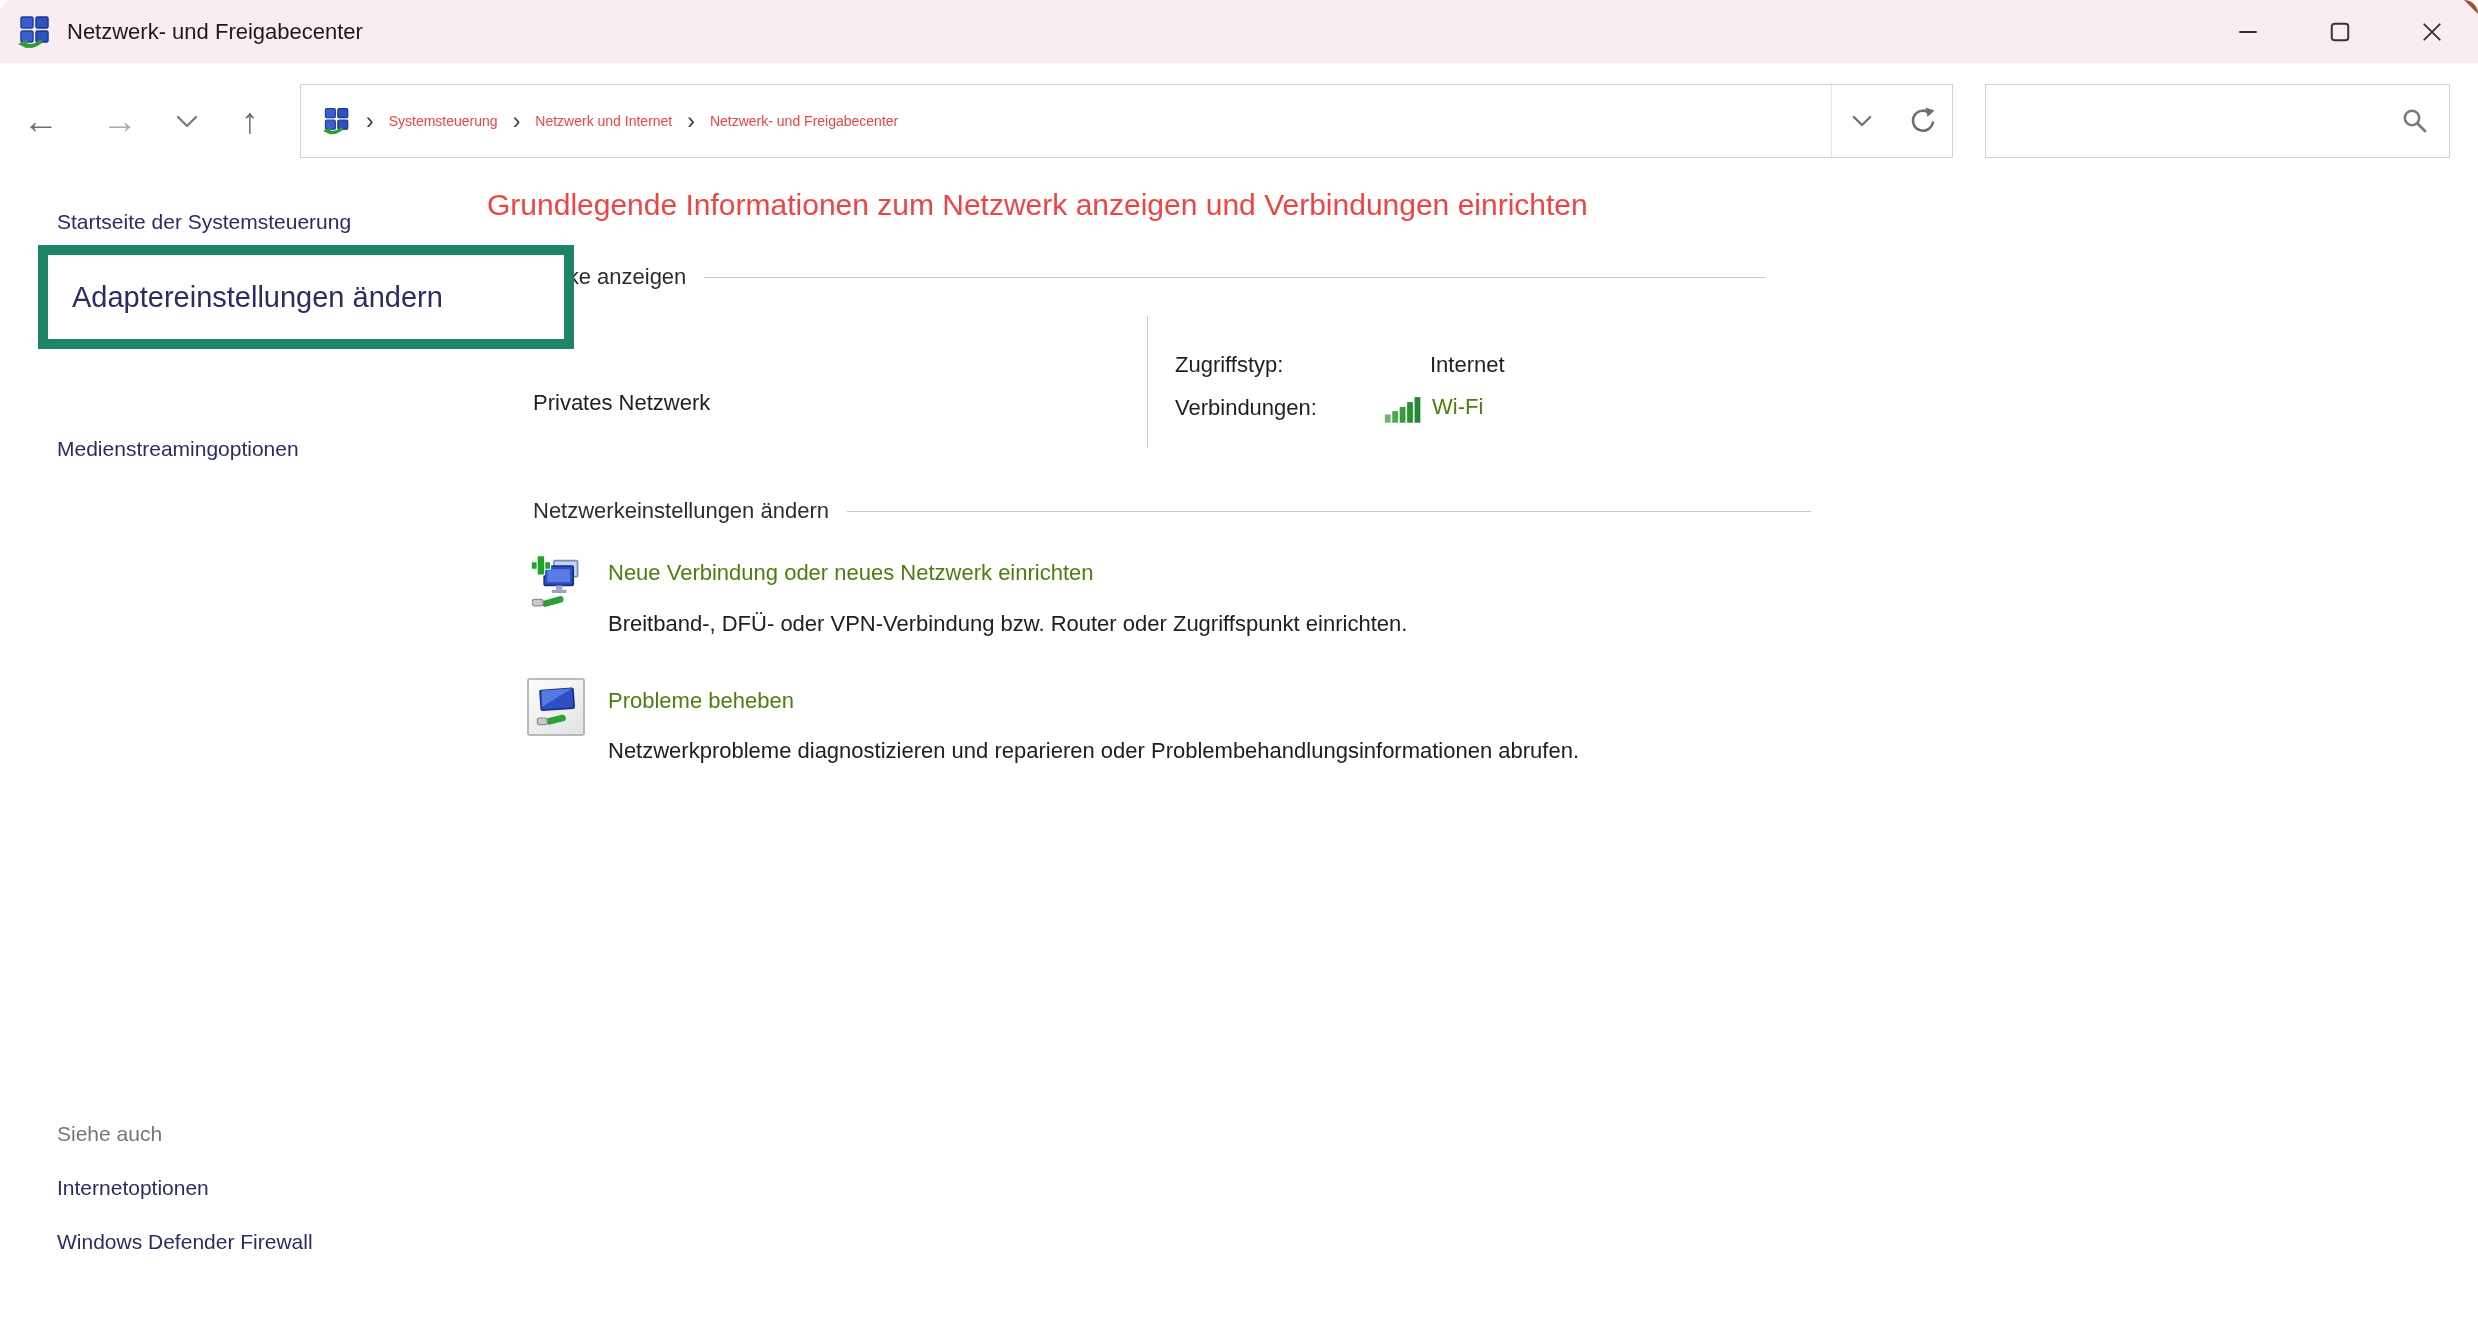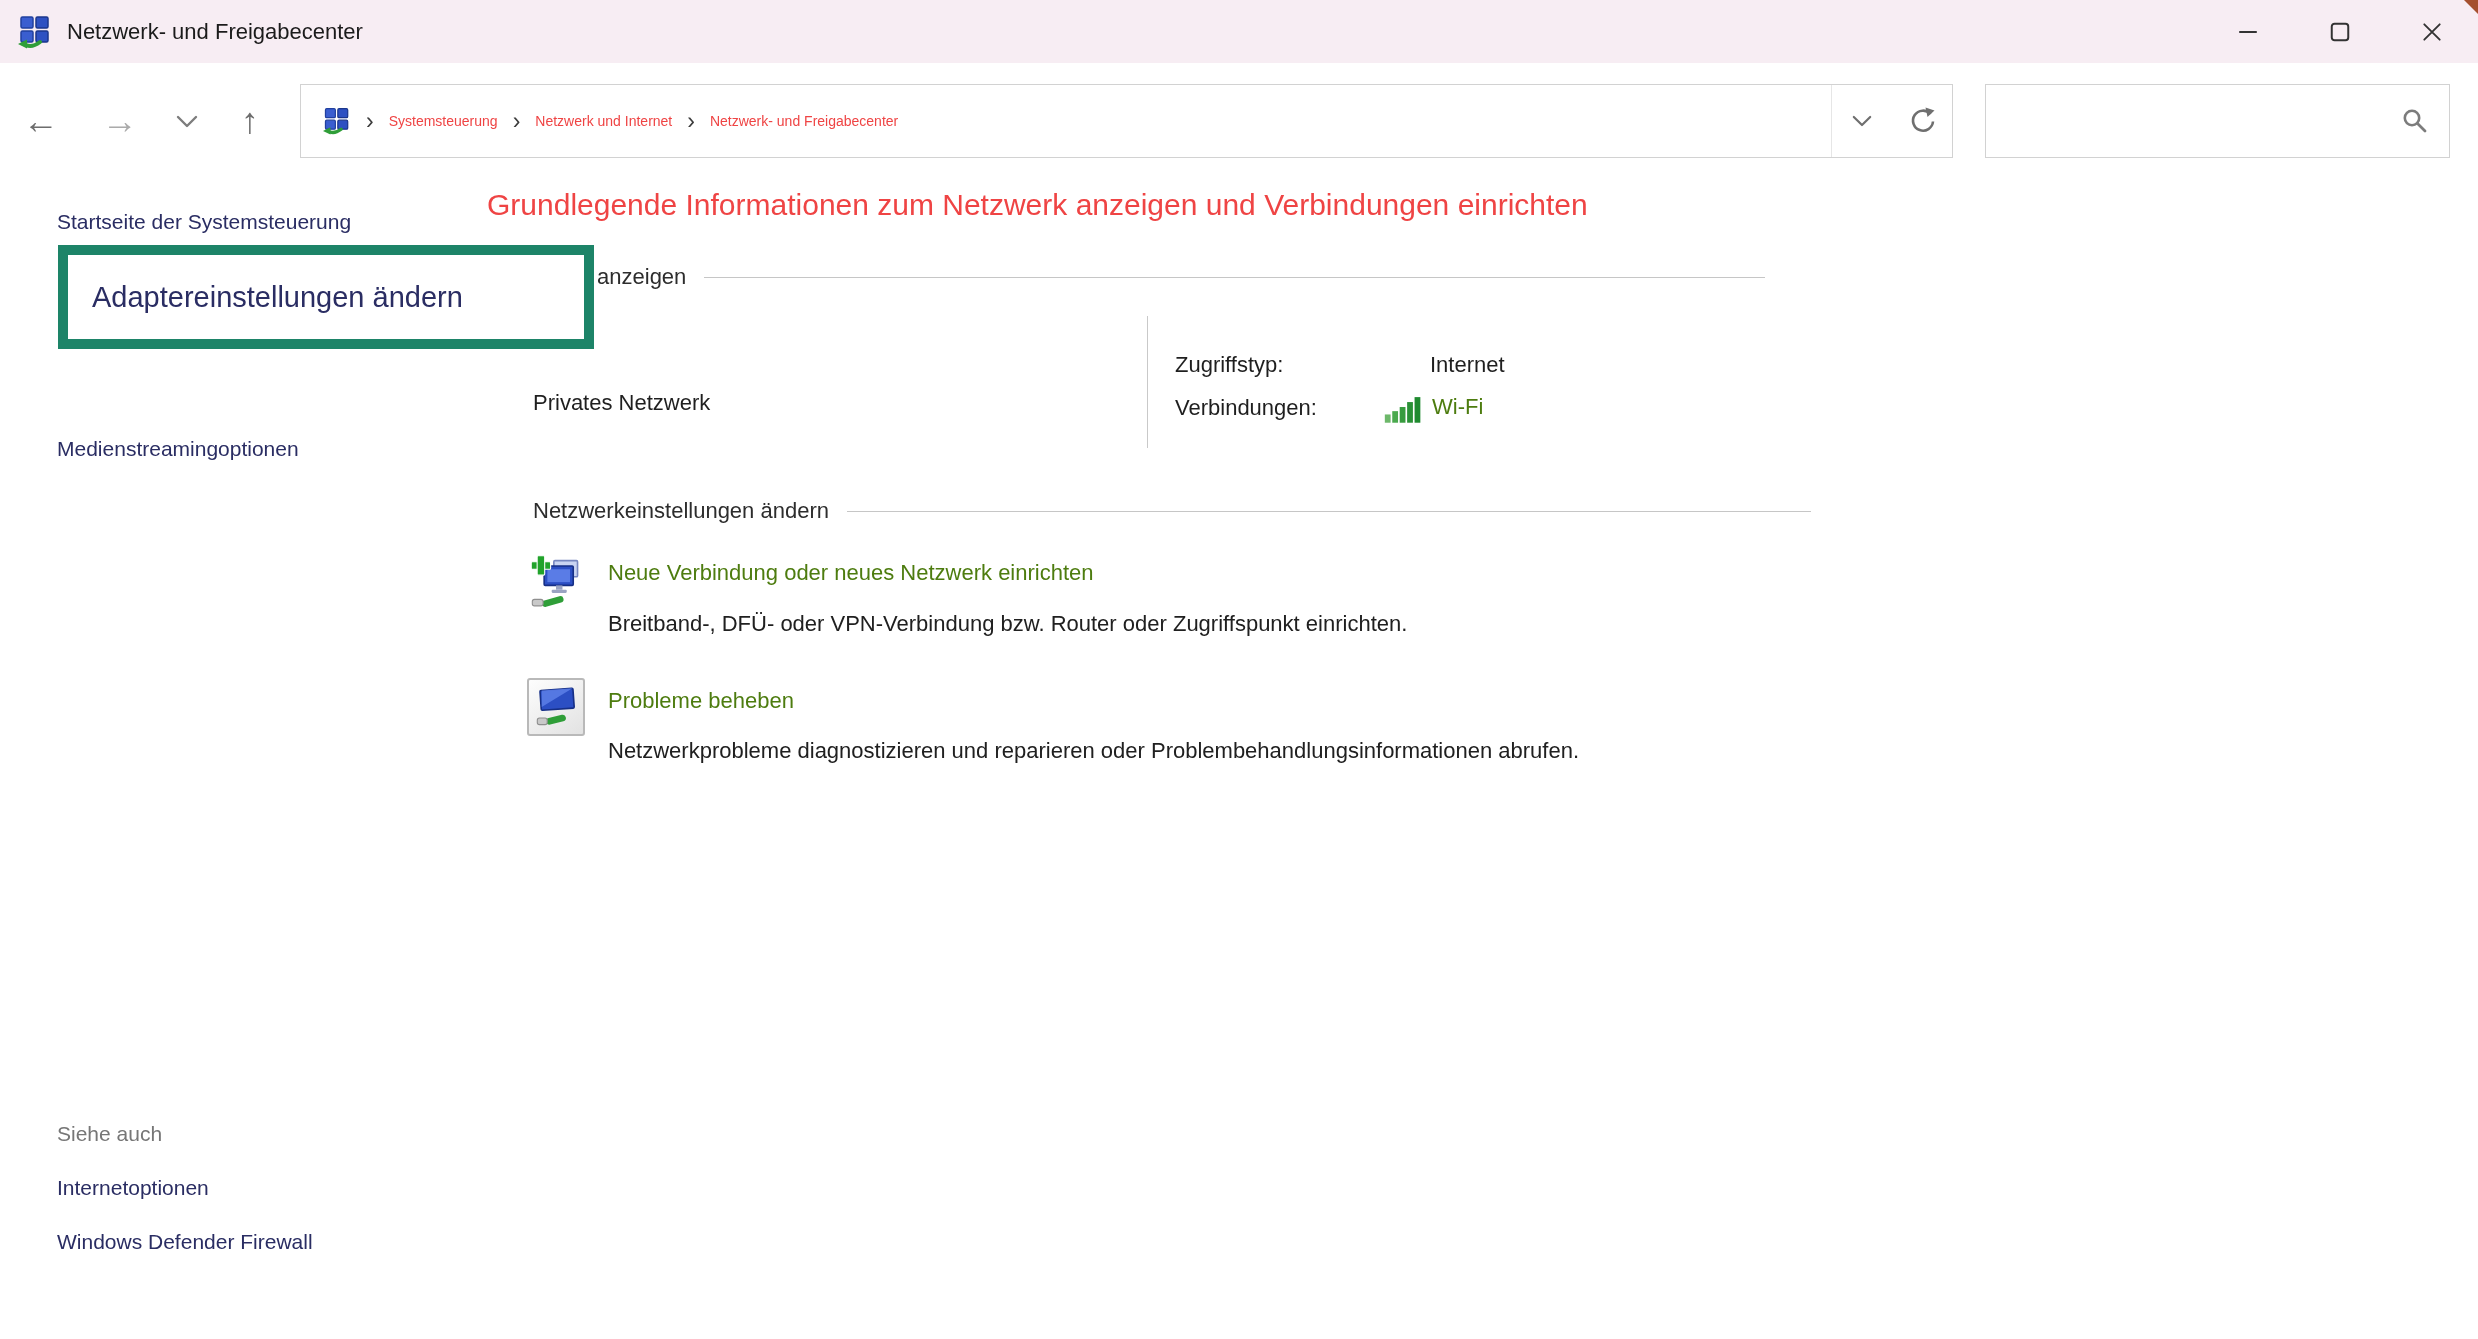--- a/index.html
+++ b/index.html
@@ -1,18 +1,18 @@
 <!DOCTYPE html>
 <html lang="de"><head>
 <meta charset="utf-8">
 <style>
   html,body{margin:0;padding:0;background:#fff;}
   #screen{
     position:relative;width:2478px;height:1339px;overflow:hidden;background:#ffffff;
-    font-family:"Liberation Sans","DejaVu Sans",sans-serif;color:#1f1f1f;
+    font-family:"Liberation Sans","DejaVu Sans",sans-serif;color:#1f1f1f;border-radius:14px;
   }
   
   .titlebar{position:absolute;left:0;top:0;width:2478px;height:63px;background:#f7edf3;display:flex;align-items:center;}
   .titlebar .app-icon{margin-left:18px;width:34px;height:34px;flex:0 0 auto;}
   .titlebar .title{margin-left:15px;font-size:22px;color:#1b1b1b;white-space:nowrap;}
   .win-controls{position:absolute;right:0;top:0;height:63px;display:flex;}
   .win-btn{width:92px;height:63px;display:flex;align-items:center;justify-content:center;cursor:default;}
   .corner-artifact{position:absolute;right:0;top:0;width:0;height:0;border-left:14px solid transparent;border-top:14px solid #a5502e;}
   
   .navbtn{position:absolute;top:84px;height:74px;display:flex;align-items:center;justify-content:center;line-height:1;}
@@ -26,21 +26,21 @@
   .crumb{font-size:14px;color:#ef4444;white-space:nowrap;}
   .addr-spacer{flex:1;}
   .addr-btn{width:60px;height:72px;display:flex;align-items:center;justify-content:center;}
   .addr-group{display:flex;height:72px;border-left:1px solid #e6e6e6;}
   .searchbox{position:absolute;left:1985px;top:84px;width:465px;height:74px;border:1px solid #d2d2d2;box-sizing:border-box;display:flex;align-items:center;background:#fff;}
   .search-input{flex:1;height:64px;border:none;outline:none;font-size:22px;padding-left:16px;font-family:inherit;background:transparent;}
   .search-icon{margin-right:20px;flex:0 0 auto;}
   
   .side-item{position:absolute;left:57px;font-size:21px;color:#2a2d63;white-space:nowrap;cursor:pointer;}
   .side-header{position:absolute;left:57px;font-size:21px;color:#767676;white-space:nowrap;}
-  .highlight-box{position:absolute;left:38px;top:245px;width:536px;height:104px;border:10px solid #1d8468;background:#ffffff;box-sizing:border-box;display:flex;align-items:center;z-index:5;margin-left:20px;}
+  .highlight-box{position:absolute;left:38px;top:245px;width:536px;height:104px;border:10px solid #1d8468;background:#ffffff;box-sizing:border-box;display:flex;align-items:center;z-index:5;}
   .highlight-box .hl-label{margin-left:24px;font-size:29px;color:#2a2d63;white-space:nowrap;cursor:pointer;}
   
   .main-heading{position:absolute;left:487px;top:188px;font-size:30px;color:#ef4444;white-space:nowrap;}
   .section-hdr{position:absolute;left:487px;width:1278px;display:flex;align-items:center;gap:18px;}
   .section-hdr .txt{font-size:22px;color:#2d2d2d;white-space:nowrap;}
   .section-hdr .rule{flex:1;height:1px;background:#c6c6c6;}
   #hdr-view{top:264px;}
   #hdr-change{top:498px;margin-left:46px;}
   .plain{position:absolute;font-size:22px;color:#1f1f1f;white-space:nowrap;}
   #network-name{left:533px;top:390px;}

